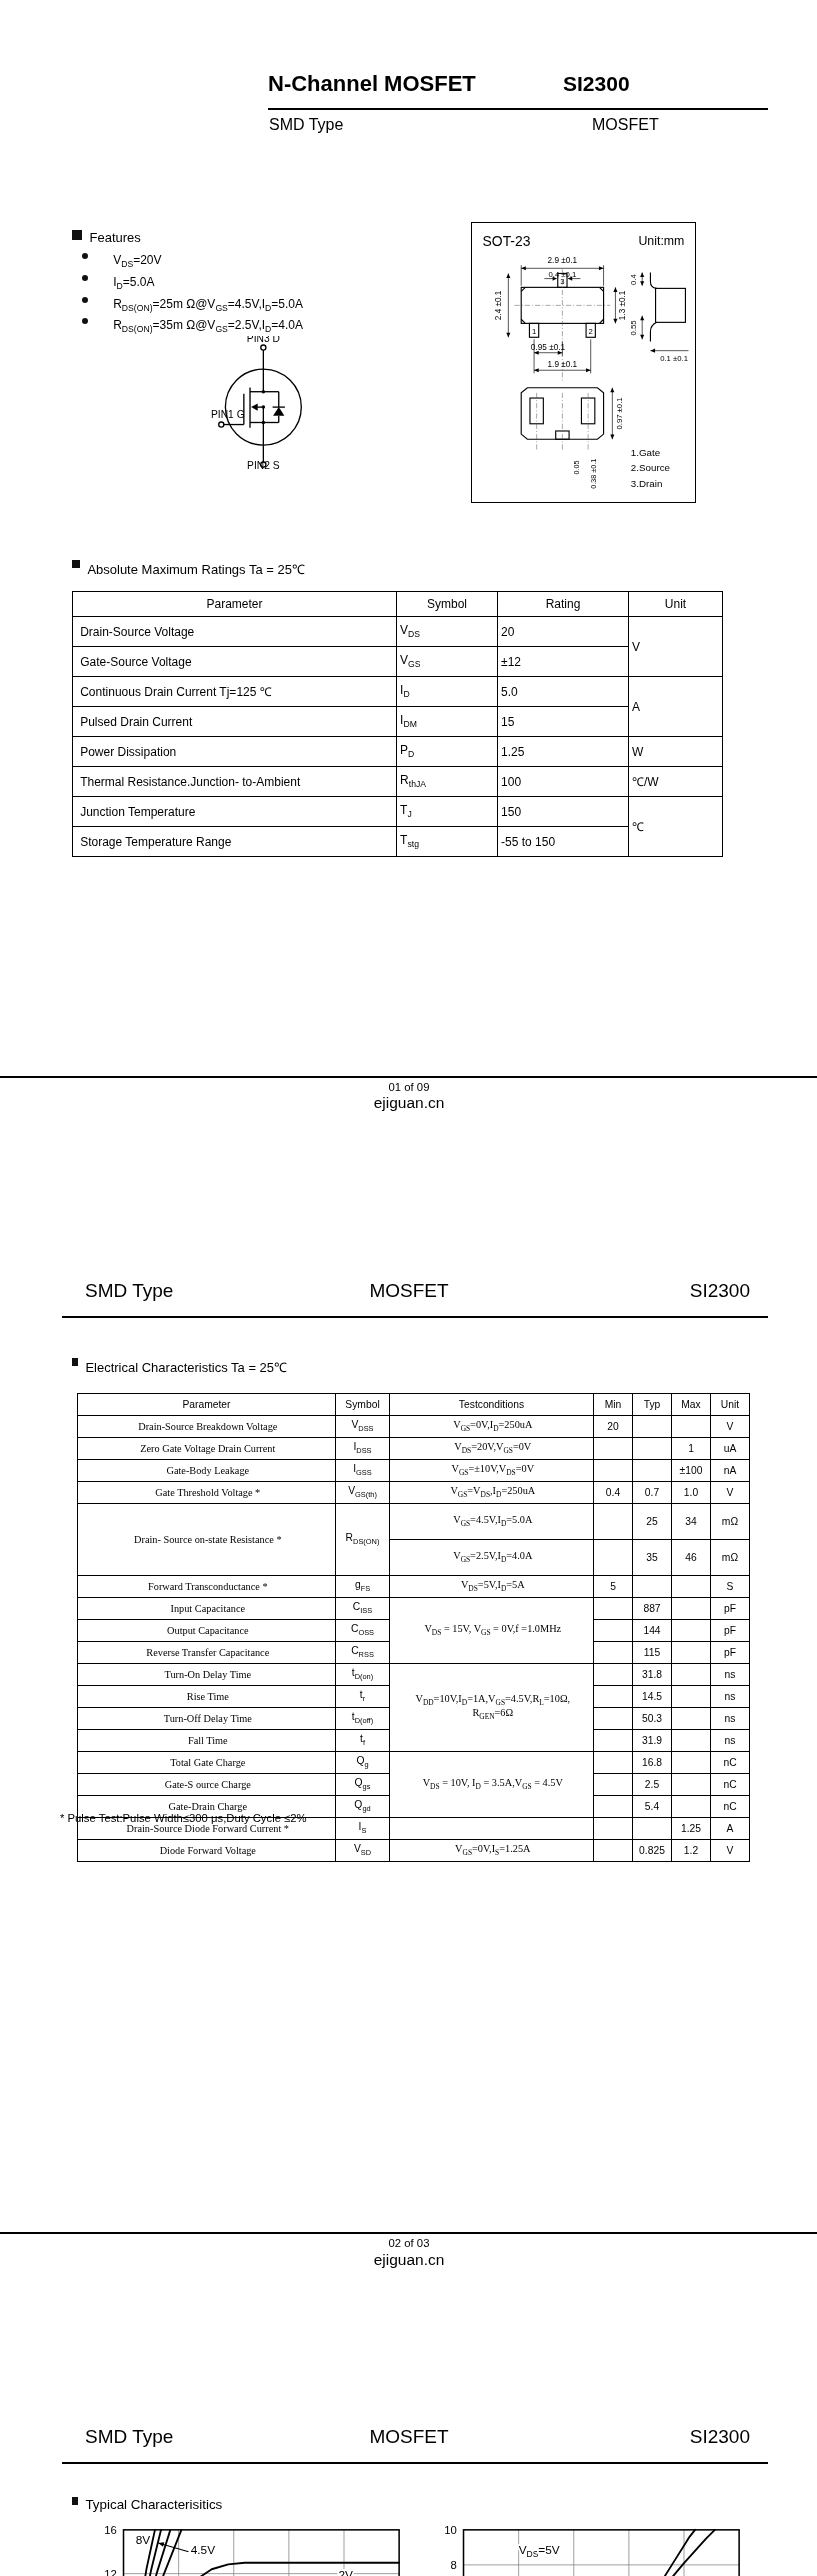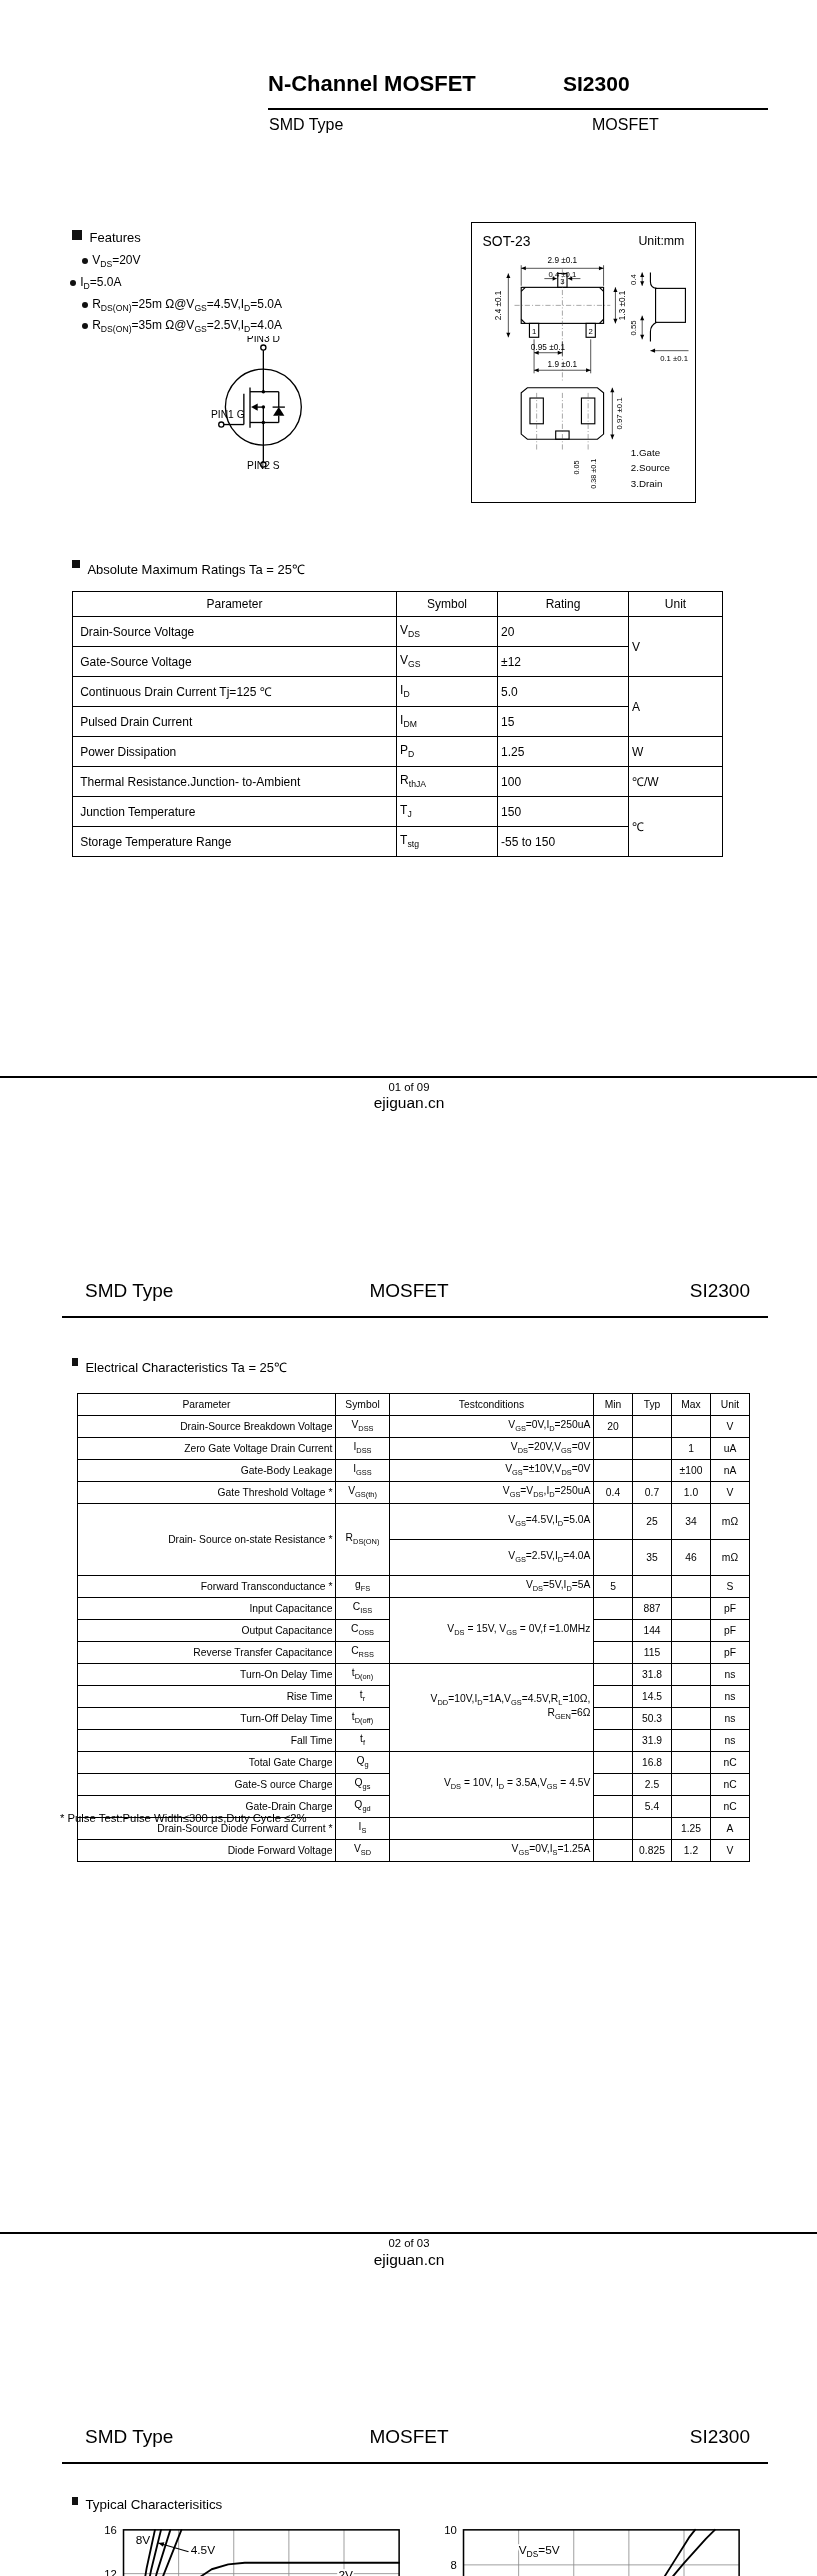--- a/index.html
+++ b/index.html
@@ -15,36 +15,36 @@
   .p1-part{position:absolute;left:563px;top:72px;font-size:21px;font-weight:700;}
   .rule{position:absolute;background:#000;}
   .p1-sub{font-size:16px;}
   
   .sec-head{position:absolute;display:flex;align-items:flex-start;gap:7.2px;font-size:13px;}
   .sq{display:inline-block;background:#111;}
   .sq-lg{width:10.3px;height:10.3px;}
   .sq-md{width:8.2px;height:8.2px;}
   .sq-sm{width:6.2px;height:8.2px;}
   
-  .feat-item{position:absolute;display:flex;align-items:center;gap:4px;font-size:12px;}
+  .feat-item{position:absolute;display:flex;gap:25px;font-size:12px;}
   .dot{width:6.2px;height:6.2px;border-radius:50%;background:#111;flex:0 0 auto;}
   
   .pkg-box{position:absolute;left:471px;top:222px;width:225px;height:281px;border:1.3px solid #000;box-sizing:border-box;}
   
   table{border-collapse:collapse;table-layout:fixed;}
   #abs-table{position:absolute;left:72px;top:591px;width:649px;border:1.5px solid #000;font-size:12px;}
   #abs-table th,#abs-table td{border:1.3px solid #000;font-weight:400;padding:0 3.1px;}
   #abs-table th{height:24px;text-align:center;}
   #abs-table td{height:29px;text-align:left;}
   #abs-table td.pcell{text-align:left;padding-left:7.2px;}
   #elec-table{position:absolute;left:77px;top:236px;width:670px;border:1.5px solid #000;font-size:10.3px;}
   #elec-table th,#elec-table td{border:1.3px solid #000;font-weight:400;padding:0 2.6px;}
   #elec-table th{height:20.6px;text-align:center;}
   #elec-table td{text-align:center;}
-  #elec-table td.pcell,#elec-table td.ccell{text-align:right;padding-left:5.2px;}
+  #elec-table td.pcell,#elec-table td.ccell{text-align:center;padding-left:5.2px;font-family:Liberation Serif, serif;}
   sub{font-size:72%;}
   
   .footer-page{position:absolute;left:0;width:818px;text-align:center;font-size:11.3px;}
   .footer-site{position:absolute;left:0;width:818px;text-align:center;font-size:15.5px;}
   
   .hdr-left{position:absolute;left:85px;font-size:19px;}
   .hdr-center{position:absolute;left:0;width:818px;text-align:center;font-size:19px;}
   .hdr-right{position:absolute;right:68px;font-size:19px;}
   .footnote{position:absolute;left:60px;font-size:11.3px;text-align:center;}
   
@@ -67,21 +67,21 @@
     <div class="abs p1-sub" style="left:592px;top:116px">MOSFET</div>
 
     <div class="sec-head" style="left:72px;top:230px">
       <span class="sq sq-lg"></span>
       <span>Features</span>
     </div>
     <div class="feat-item" style="left:82px;top:253px">
       <span class="dot"></span>
         <span>V<sub>DS</sub>=20V</span>
       </div>
-    <div class="feat-item" style="left:70px;top:275px">
+    <div class="feat-item" style="left:82px;top:275px">
       <span class="dot"></span>
         <span>I<sub>D</sub>=5.0A</span>
       </div>
     <div class="feat-item" style="left:82px;top:297px">
       <span class="dot"></span>
         <span>R<sub>DS(ON)</sub>=25m Ω@V<sub>GS</sub>=4.5V,I<sub>D</sub>=5.0A</span>
       </div>
     <div class="feat-item" style="left:82px;top:318px">
       <span class="dot"></span>
         <span>R<sub>DS(ON)</sub>=35m Ω@V<sub>GS</sub>=2.5V,I<sub>D</sub>=4.0A</span>

